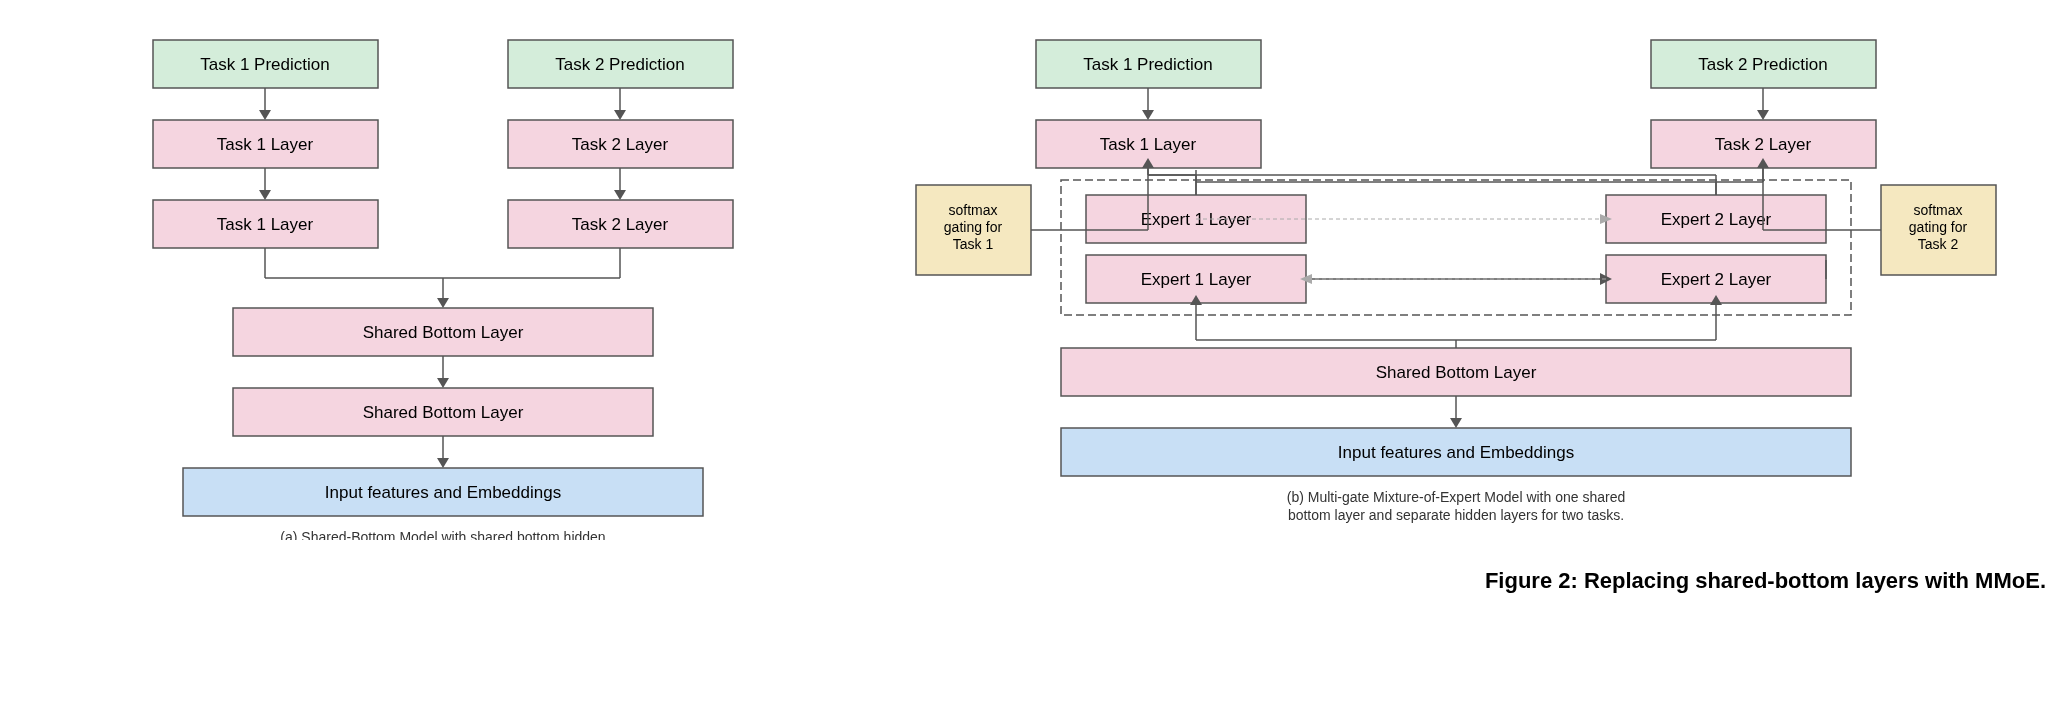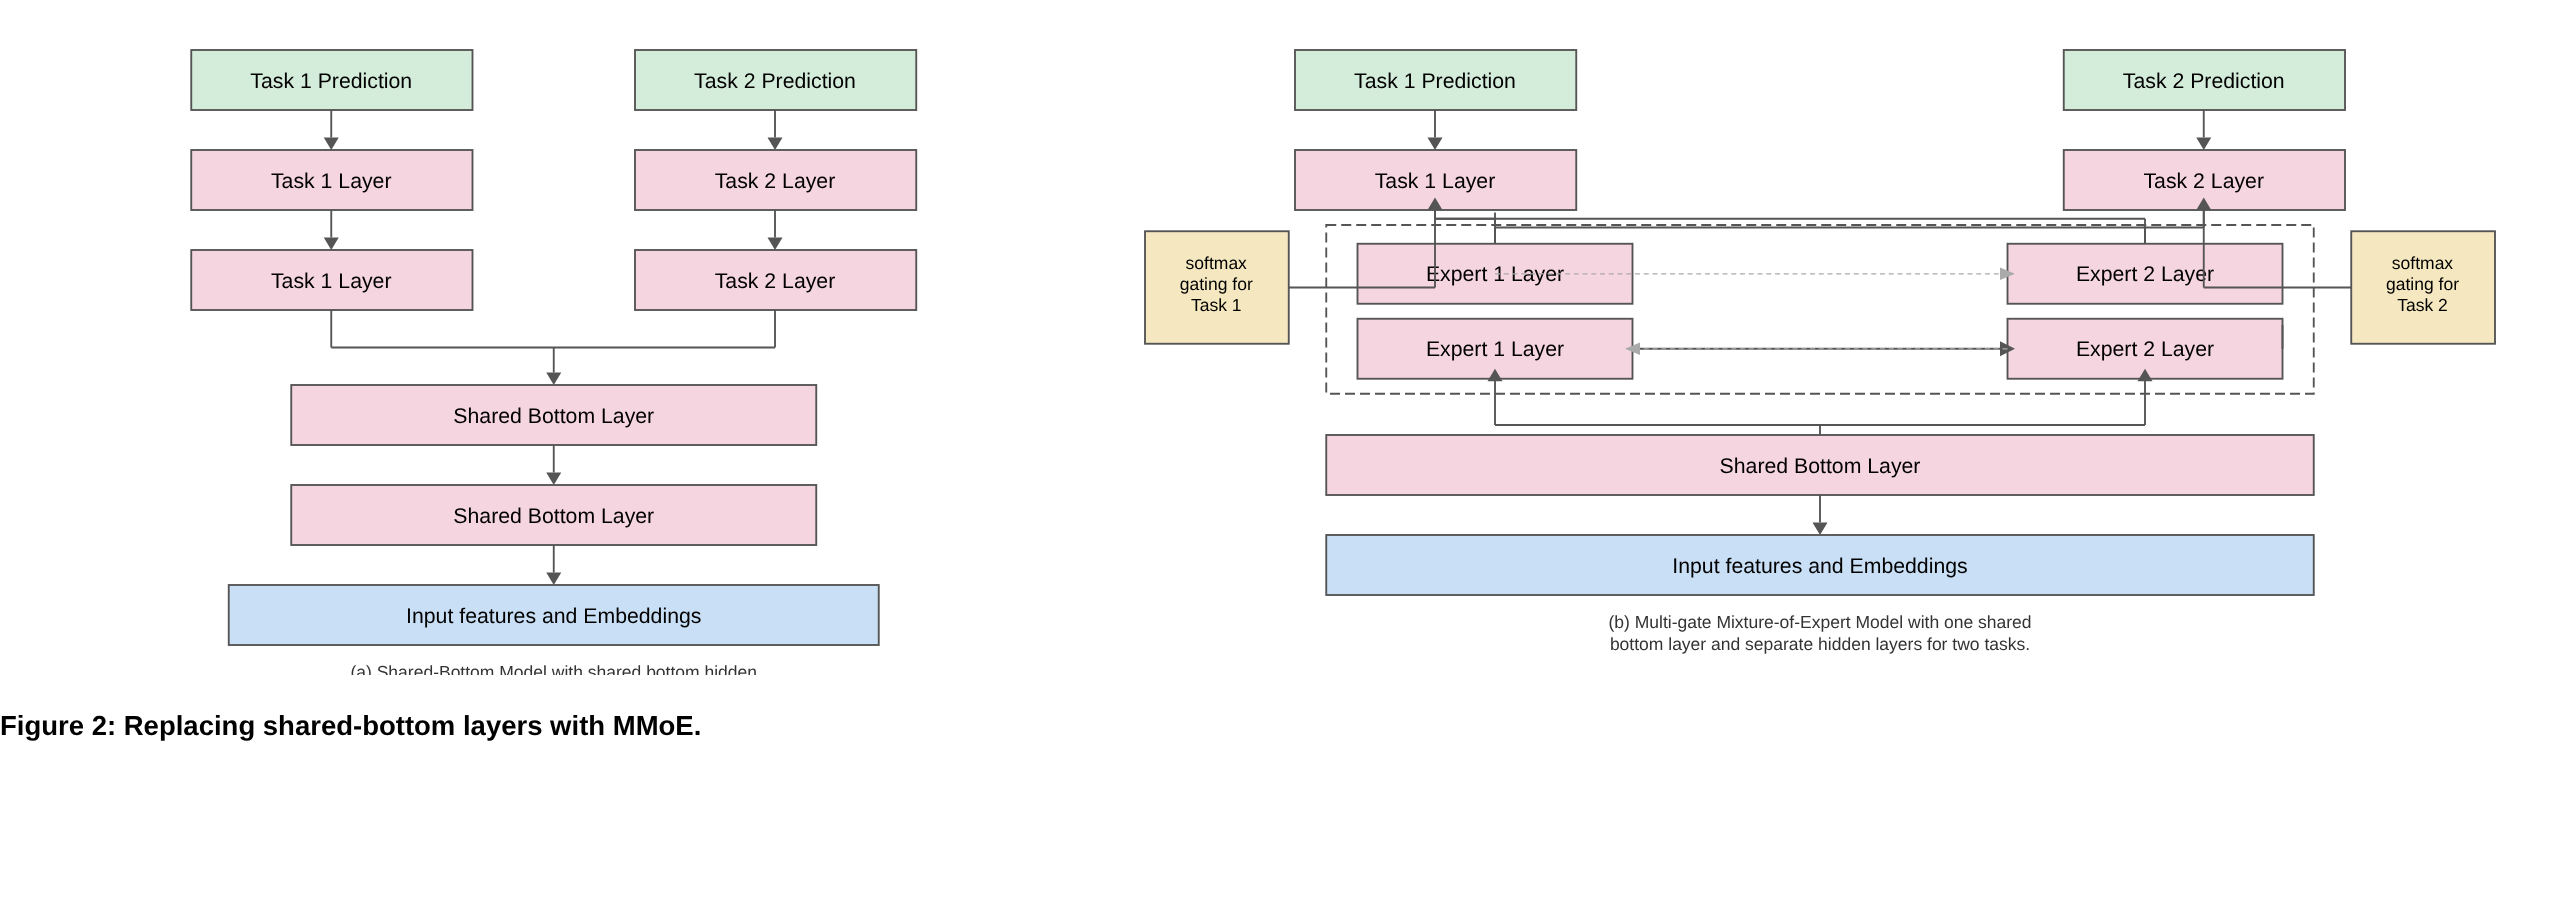--- a/index.html
+++ b/index.html
@@ -36,21 +36,21 @@
       flex-direction: column;
       align-items: center;
       gap: 0;
       width: 100%;
     }
 
     .figure-caption {
       font-size: 22px;
       font-weight: bold;
       font-family: Arial, sans-serif;
-      text-align: left;
+      text-align: right;
       margin-top: 18px;
       width: 100%;
     }
 
     
     svg text {
       font-family: Arial, sans-serif;
     }
   </style>
 </head>

